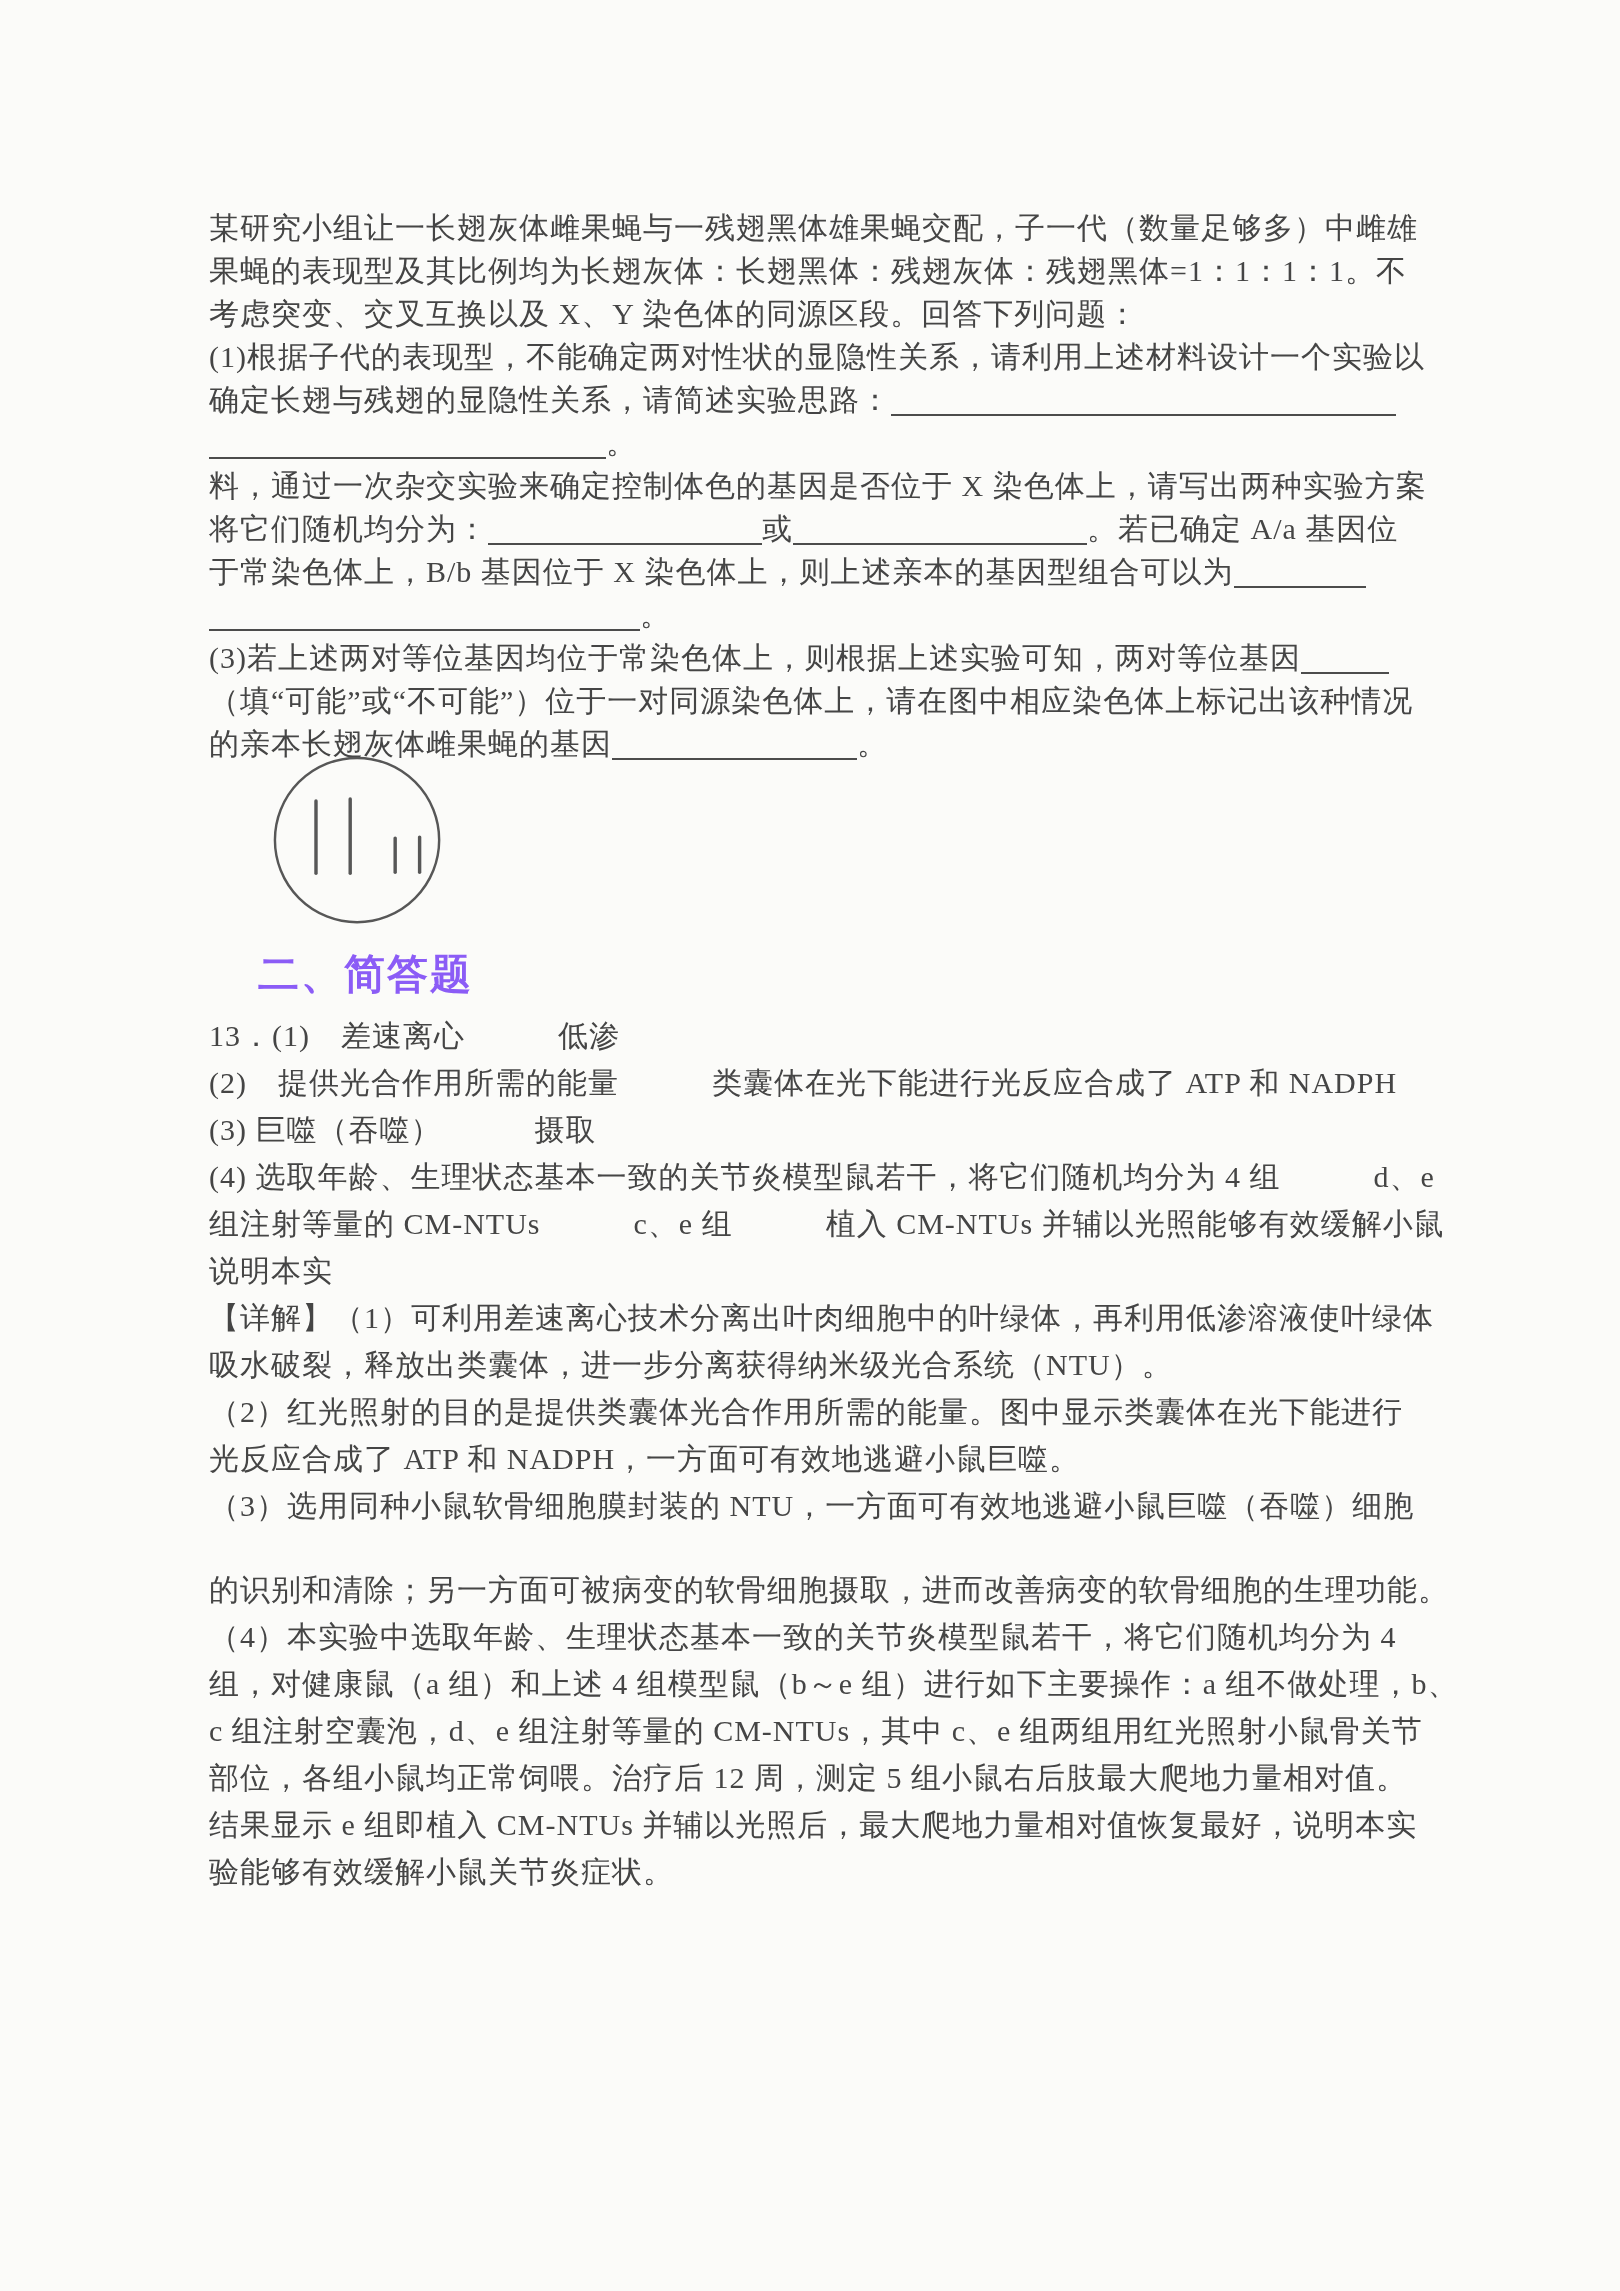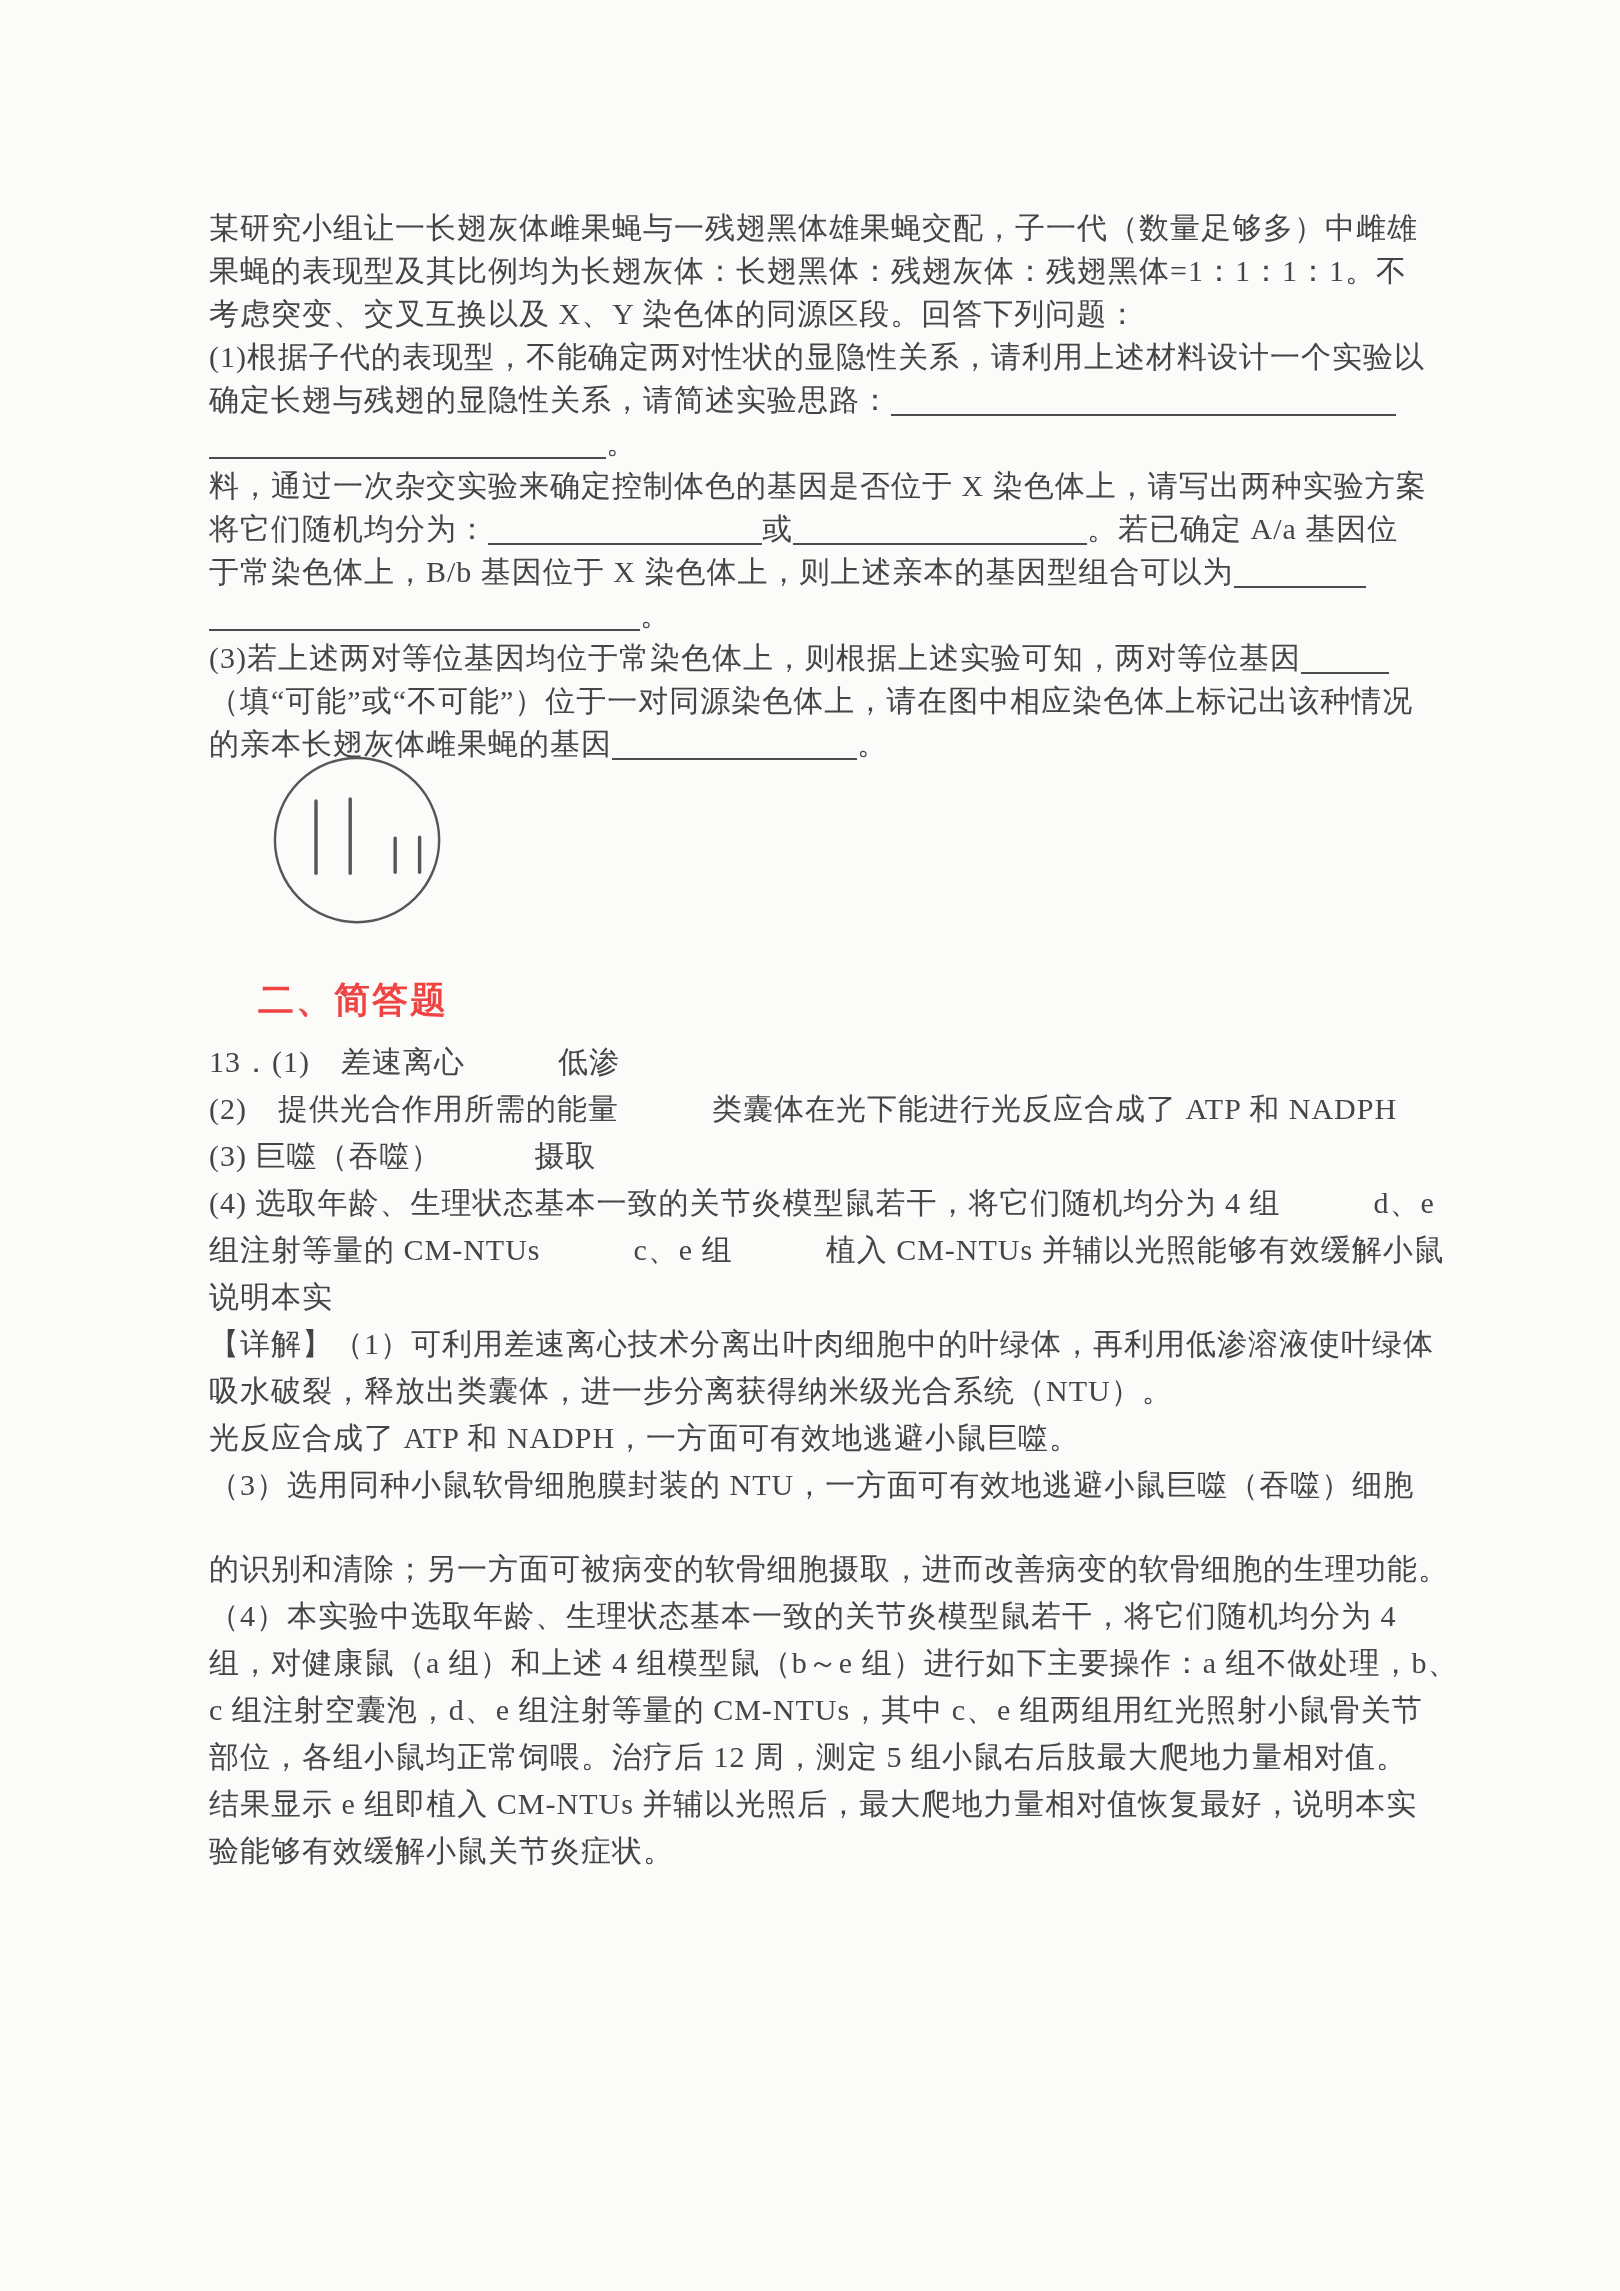--- a/index.html
+++ b/index.html
@@ -33,27 +33,27 @@
     vertical-align:-5.9px;
   }
   .b1{width:505px;} .b2{width:397px;} .b3{width:274px;} .b4{width:294px;}
   .b5{width:132px;} .b6{width:431px;} .b7{width:88px;}  .b8{width:245px;}
   .diagram{
     margin-top:-9.8px;
     margin-left:61px;
     height:178px;
   }
   .sec-heading{
-    margin-top:44px;
+    margin-top:18px;
     margin-left:49px;
-    font-size:36px;
+    font-size:41px;
     font-weight:bold;
     line-height:47px;
     height:47px;
-    color:#ef4444;
+    color:#8b5cf6;
     letter-spacing:2px;
   }
   .ans{margin-top:13.7px;}
   .gap-top{margin-top:37px;}
   svg line{stroke:#575757;stroke-width:3.5px;stroke-linecap:round;}
   svg circle{stroke:#575757;stroke-width:2.5px;fill:none;}
 </style>
 </head>
 <body>
 
@@ -91,20 +91,21 @@
     <div class="ans">
       <div class="ln">13．(1)　差速离心　　　低渗</div>
       <div class="ln">(2)　提供光合作用所需的能量　　　类囊体在光下能进行光反应合成了 ATP 和 NADPH</div>
       <div class="ln">(3) 巨噬（吞噬）　　　摄取</div>
       <div class="ln">(4) 选取年龄、生理状态基本一致的关节炎模型鼠若干，将它们随机均分为 4 组　　　d、e</div>
       <div class="ln">组注射等量的 CM-NTUs　　　c、e 组　　　植入 CM-NTUs 并辅以光照能够有效缓解小鼠</div>
       <div class="ln">说明本实</div>
 
       <div class="ln">【详解】（1）可利用差速离心技术分离出叶肉细胞中的叶绿体，再利用低渗溶液使叶绿体</div>
       <div class="ln">吸水破裂，释放出类囊体，进一步分离获得纳米级光合系统（NTU）。</div>
+      <div class="ln">（2）红光照射的目的是提供类囊体光合作用所需的能量。图中显示类囊体在光下能进行</div>
       <div class="ln">光反应合成了 ATP 和 NADPH，一方面可有效地逃避小鼠巨噬。</div>
       <div class="ln">（3）选用同种小鼠软骨细胞膜封装的 NTU，一方面可有效地逃避小鼠巨噬（吞噬）细胞</div>
       <div class="ln gap-top">的识别和清除；另一方面可被病变的软骨细胞摄取，进而改善病变的软骨细胞的生理功能。</div>
       <div class="ln">（4）本实验中选取年龄、生理状态基本一致的关节炎模型鼠若干，将它们随机均分为 4</div>
       <div class="ln">组，对健康鼠（a 组）和上述 4 组模型鼠（b～e 组）进行如下主要操作：a 组不做处理，b、</div>
       <div class="ln">c 组注射空囊泡，d、e 组注射等量的 CM-NTUs，其中 c、e 组两组用红光照射小鼠骨关节</div>
       <div class="ln">部位，各组小鼠均正常饲喂。治疗后 12 周，测定 5 组小鼠右后肢最大爬地力量相对值。</div>
       <div class="ln">结果显示 e 组即植入 CM-NTUs 并辅以光照后，最大爬地力量相对值恢复最好，说明本实</div>
       <div class="ln">验能够有效缓解小鼠关节炎症状。</div>
     </div>

